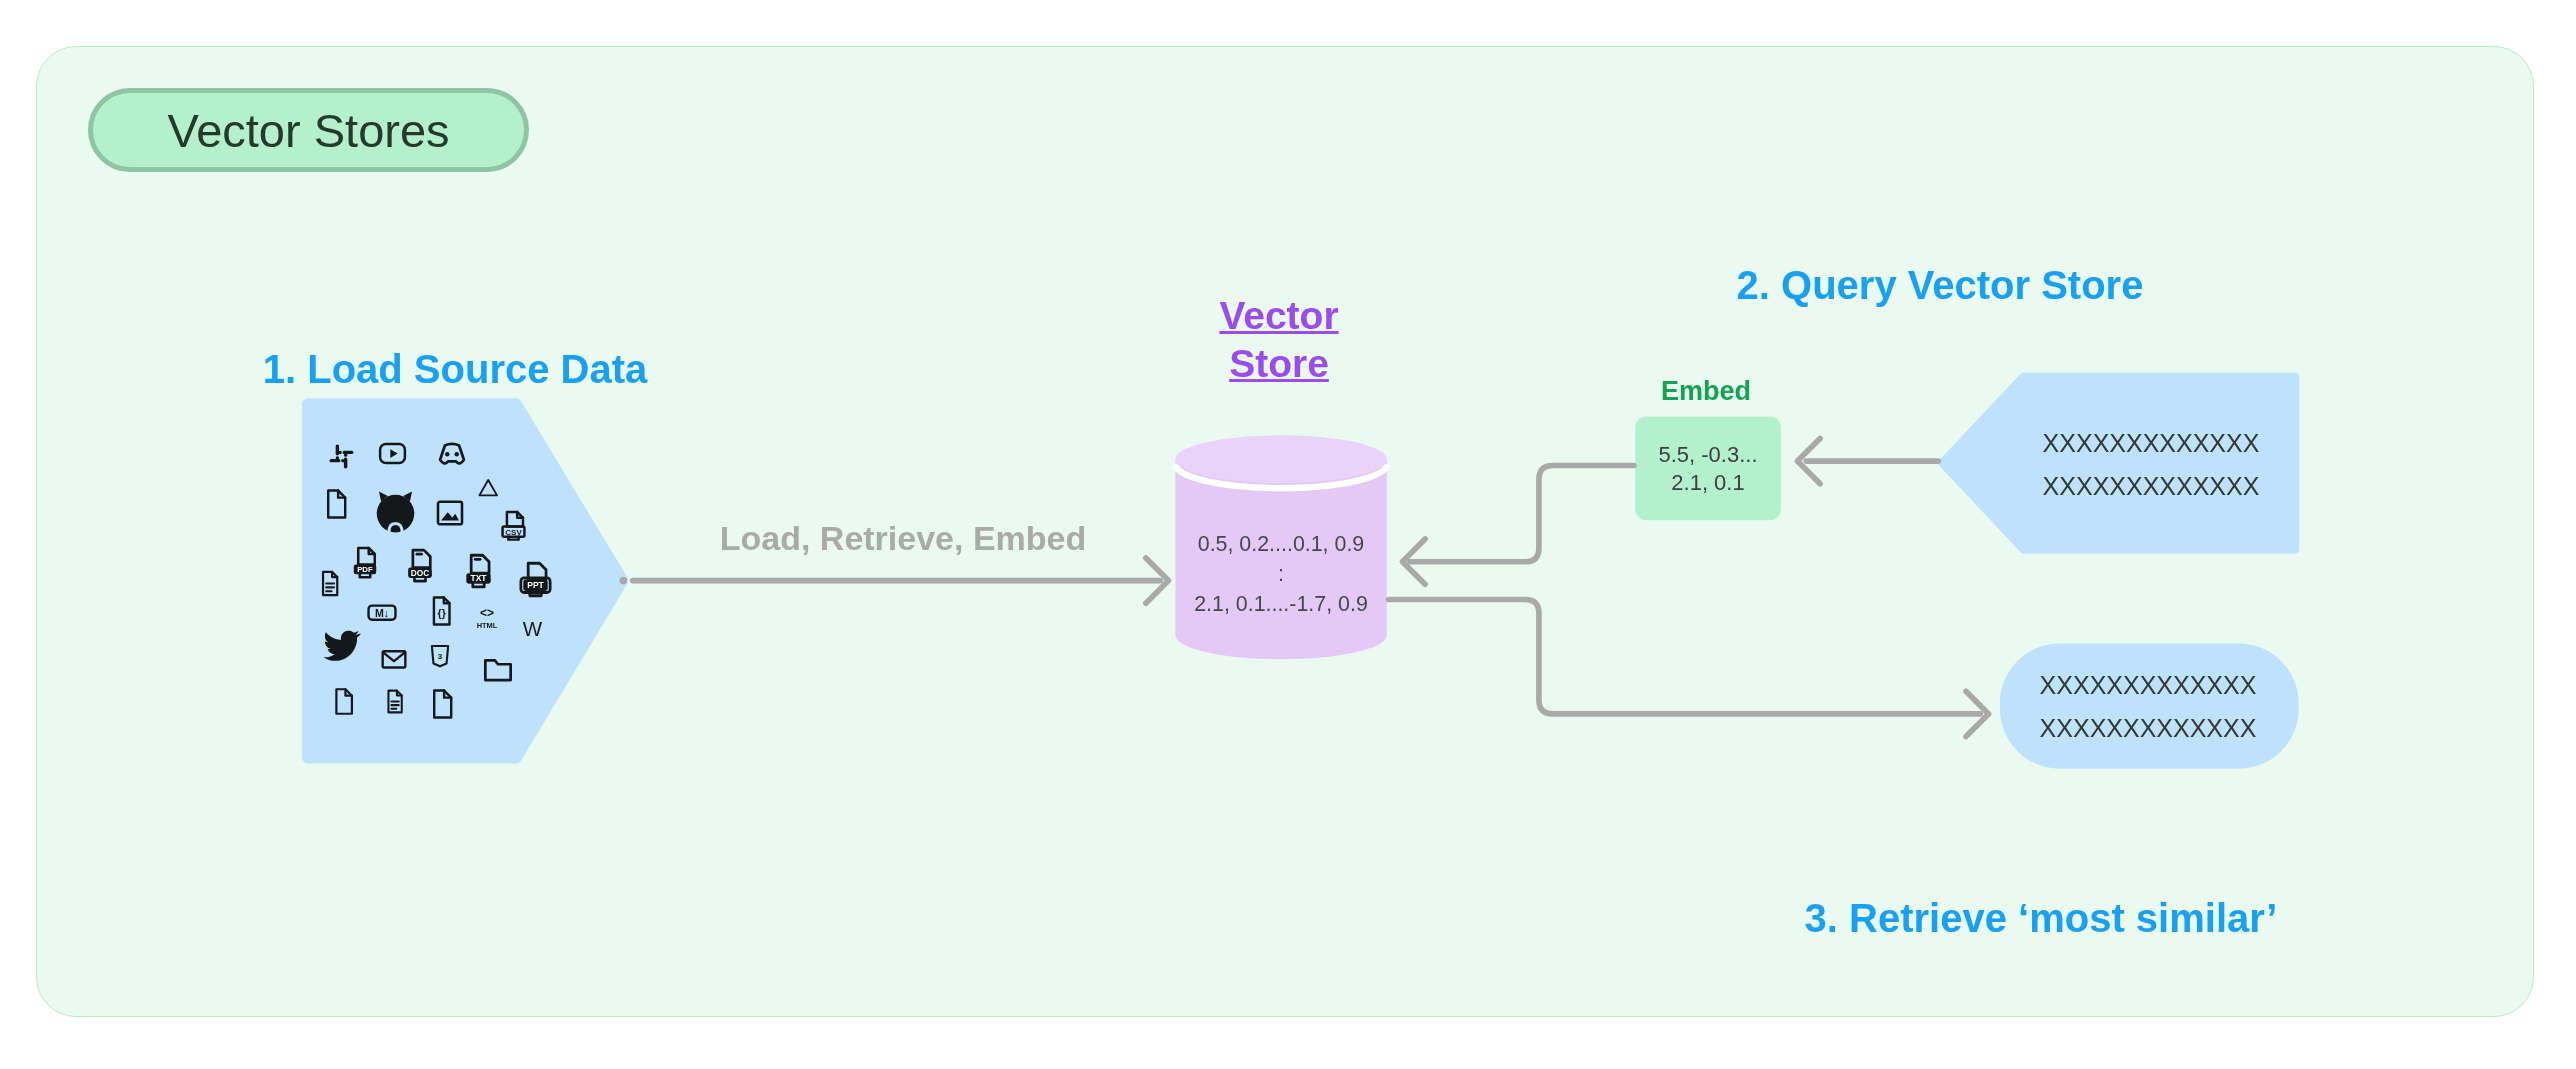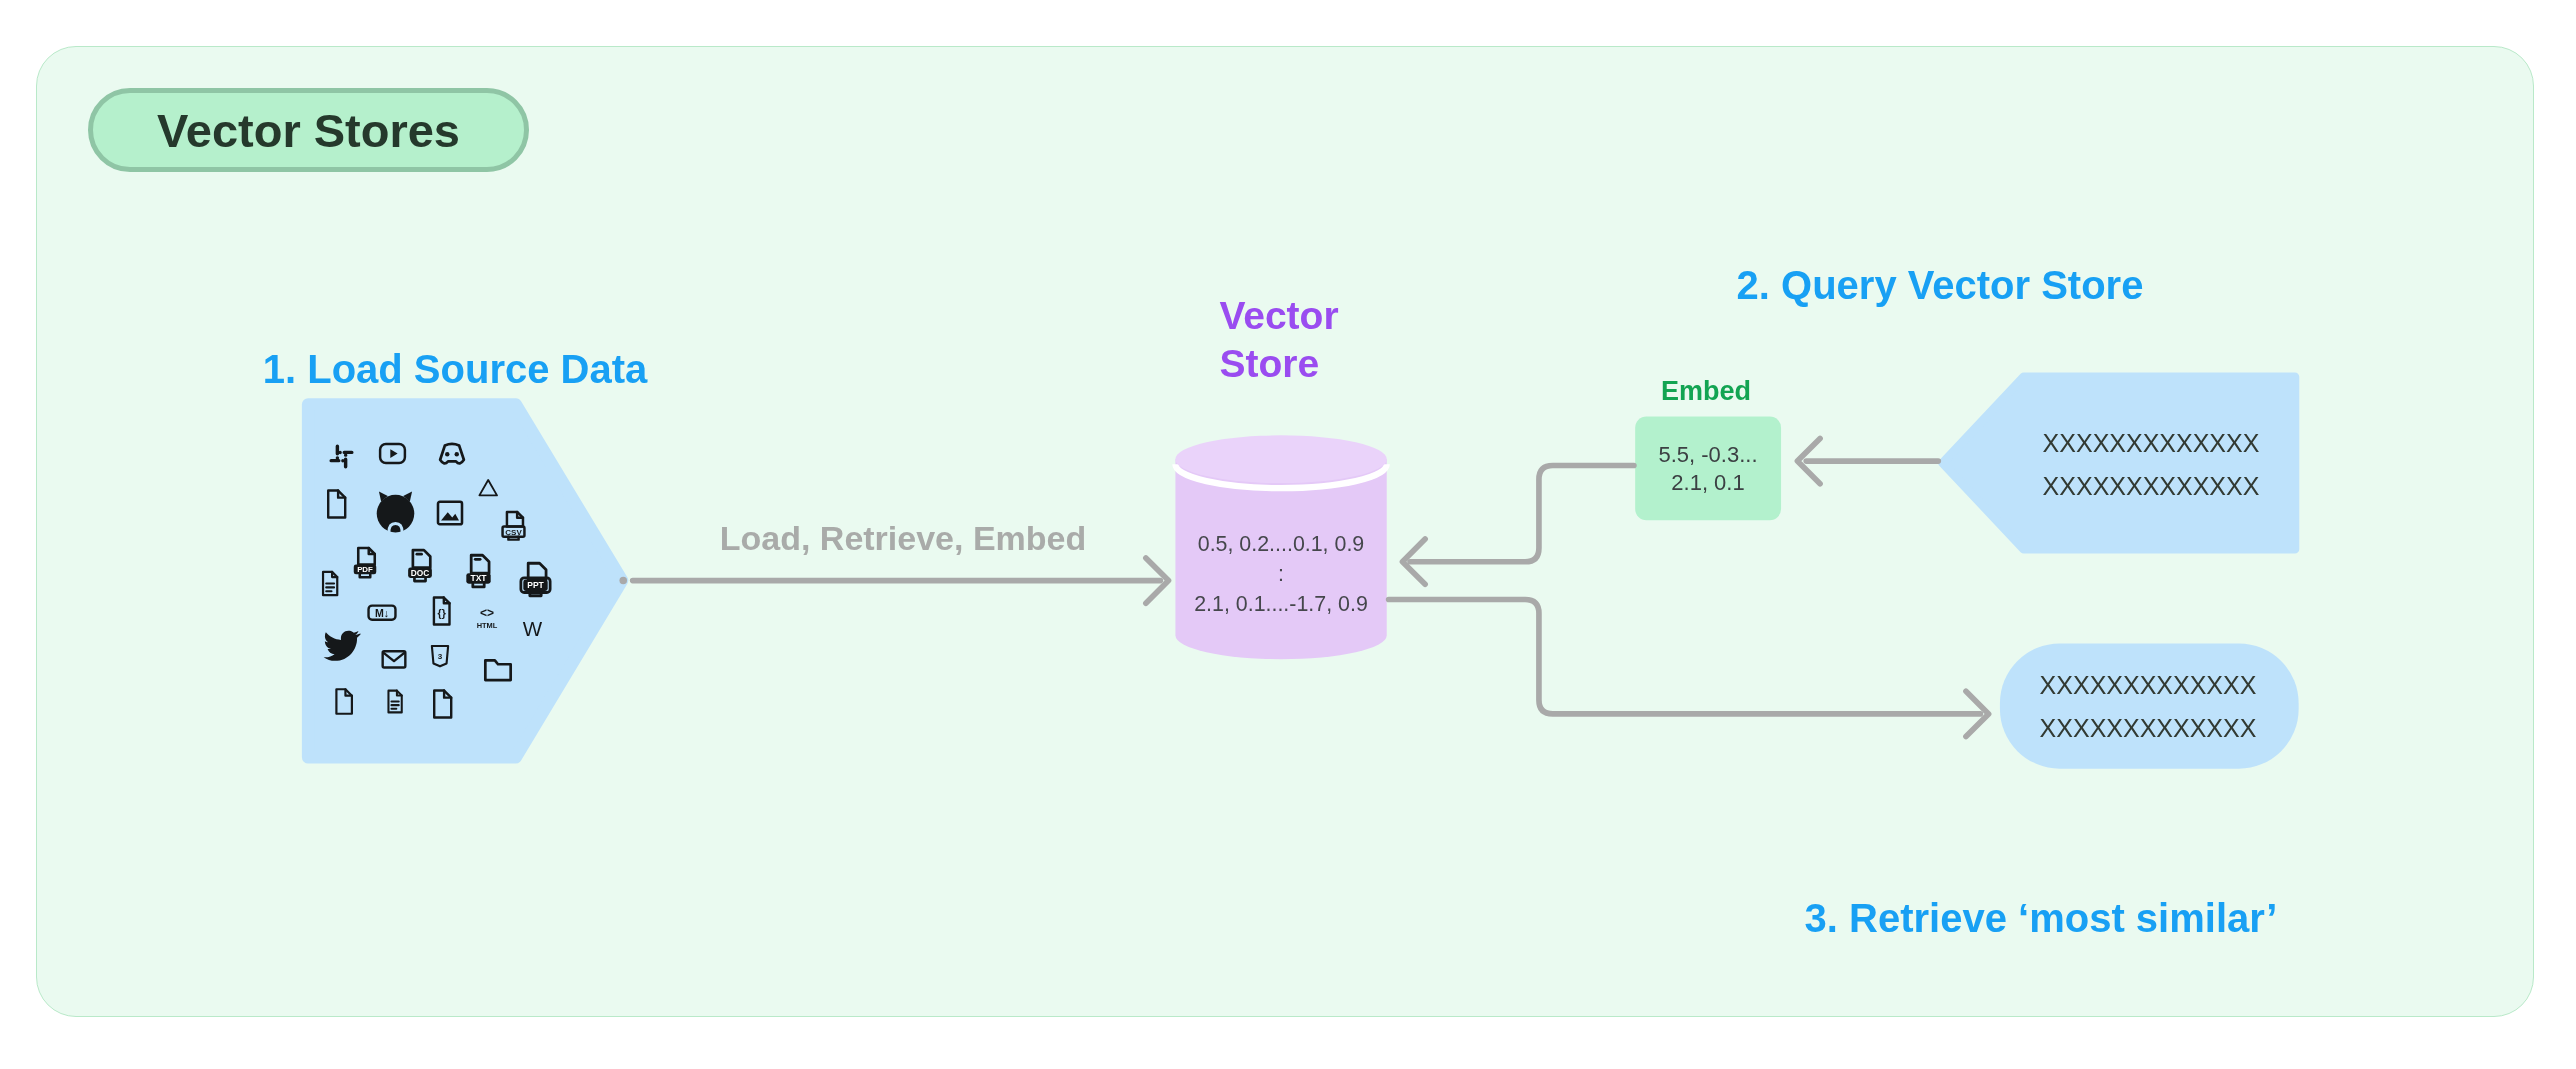--- a/index.html
+++ b/index.html
@@ -4,27 +4,27 @@
 <style>
   html,body{margin:0;padding:0;background:#ffffff;}
   .stage{position:relative;width:2576px;height:1070px;background:#ffffff;overflow:hidden;
          font-family:"Liberation Sans","DejaVu Sans",sans-serif;}
   .card{position:absolute;left:36px;top:46px;width:2496px;height:969px;
         background:#eafaf0;border:1.9px solid #b9e9c9;border-radius:40px;}
   .layer{position:absolute;left:0;top:0;}
   .badge{position:absolute;left:88px;top:88px;width:431px;height:74px;
          background:#b5f0cc;border:5.7px solid #8fc5a5;border-radius:43px;
          display:flex;align-items:center;justify-content:center;
-         font-size:47px;font-weight:bold;color:#25392c;}
+         font-size:47px;font-weight:normal;color:#25392c;}
   .lbl{position:absolute;transform:translate(-50%,-50%);white-space:nowrap;font-weight:bold;}
   .lbl-blue{color:#18a0f4;font-size:40px;}
   .lbl-load{left:455px;top:369px;}
   .lbl-query{left:1940px;top:285px;}
   .lbl-retrieve{left:2041px;top:918px;}
-  .lbl-vs{left:1279px;top:340px;color:#9a4cf0;font-size:39px;line-height:48px;text-align:left;}
+  .lbl-vs{left:1279px;top:340px;color:#9a4cf0;font-size:39px;line-height:48px;text-align:center;text-decoration:underline;}
   .lbl-embed{left:1706px;top:391px;color:#12a452;font-size:27px;}
   .lbl-flow{left:903px;top:538px;color:#a9aba9;font-size:34px;}
   .rows{position:absolute;transform:translate(-50%,-50%);text-align:center;white-space:nowrap;}
   .cyl-rows{left:1281px;top:574px;font-size:21.4px;line-height:30px;color:#45474c;}
   .embed-rows{left:1708px;top:469px;font-size:22px;line-height:28px;color:#3c4043;}
   .x-rows{font-size:25px;line-height:43px;color:#323a33;letter-spacing:0px;}
   .query-rows{left:2151px;top:465px;}
   .result-rows{left:2148px;top:707px;}
   .icon{position:absolute;}
   svg text{font-family:"Liberation Sans","DejaVu Sans",sans-serif;}

